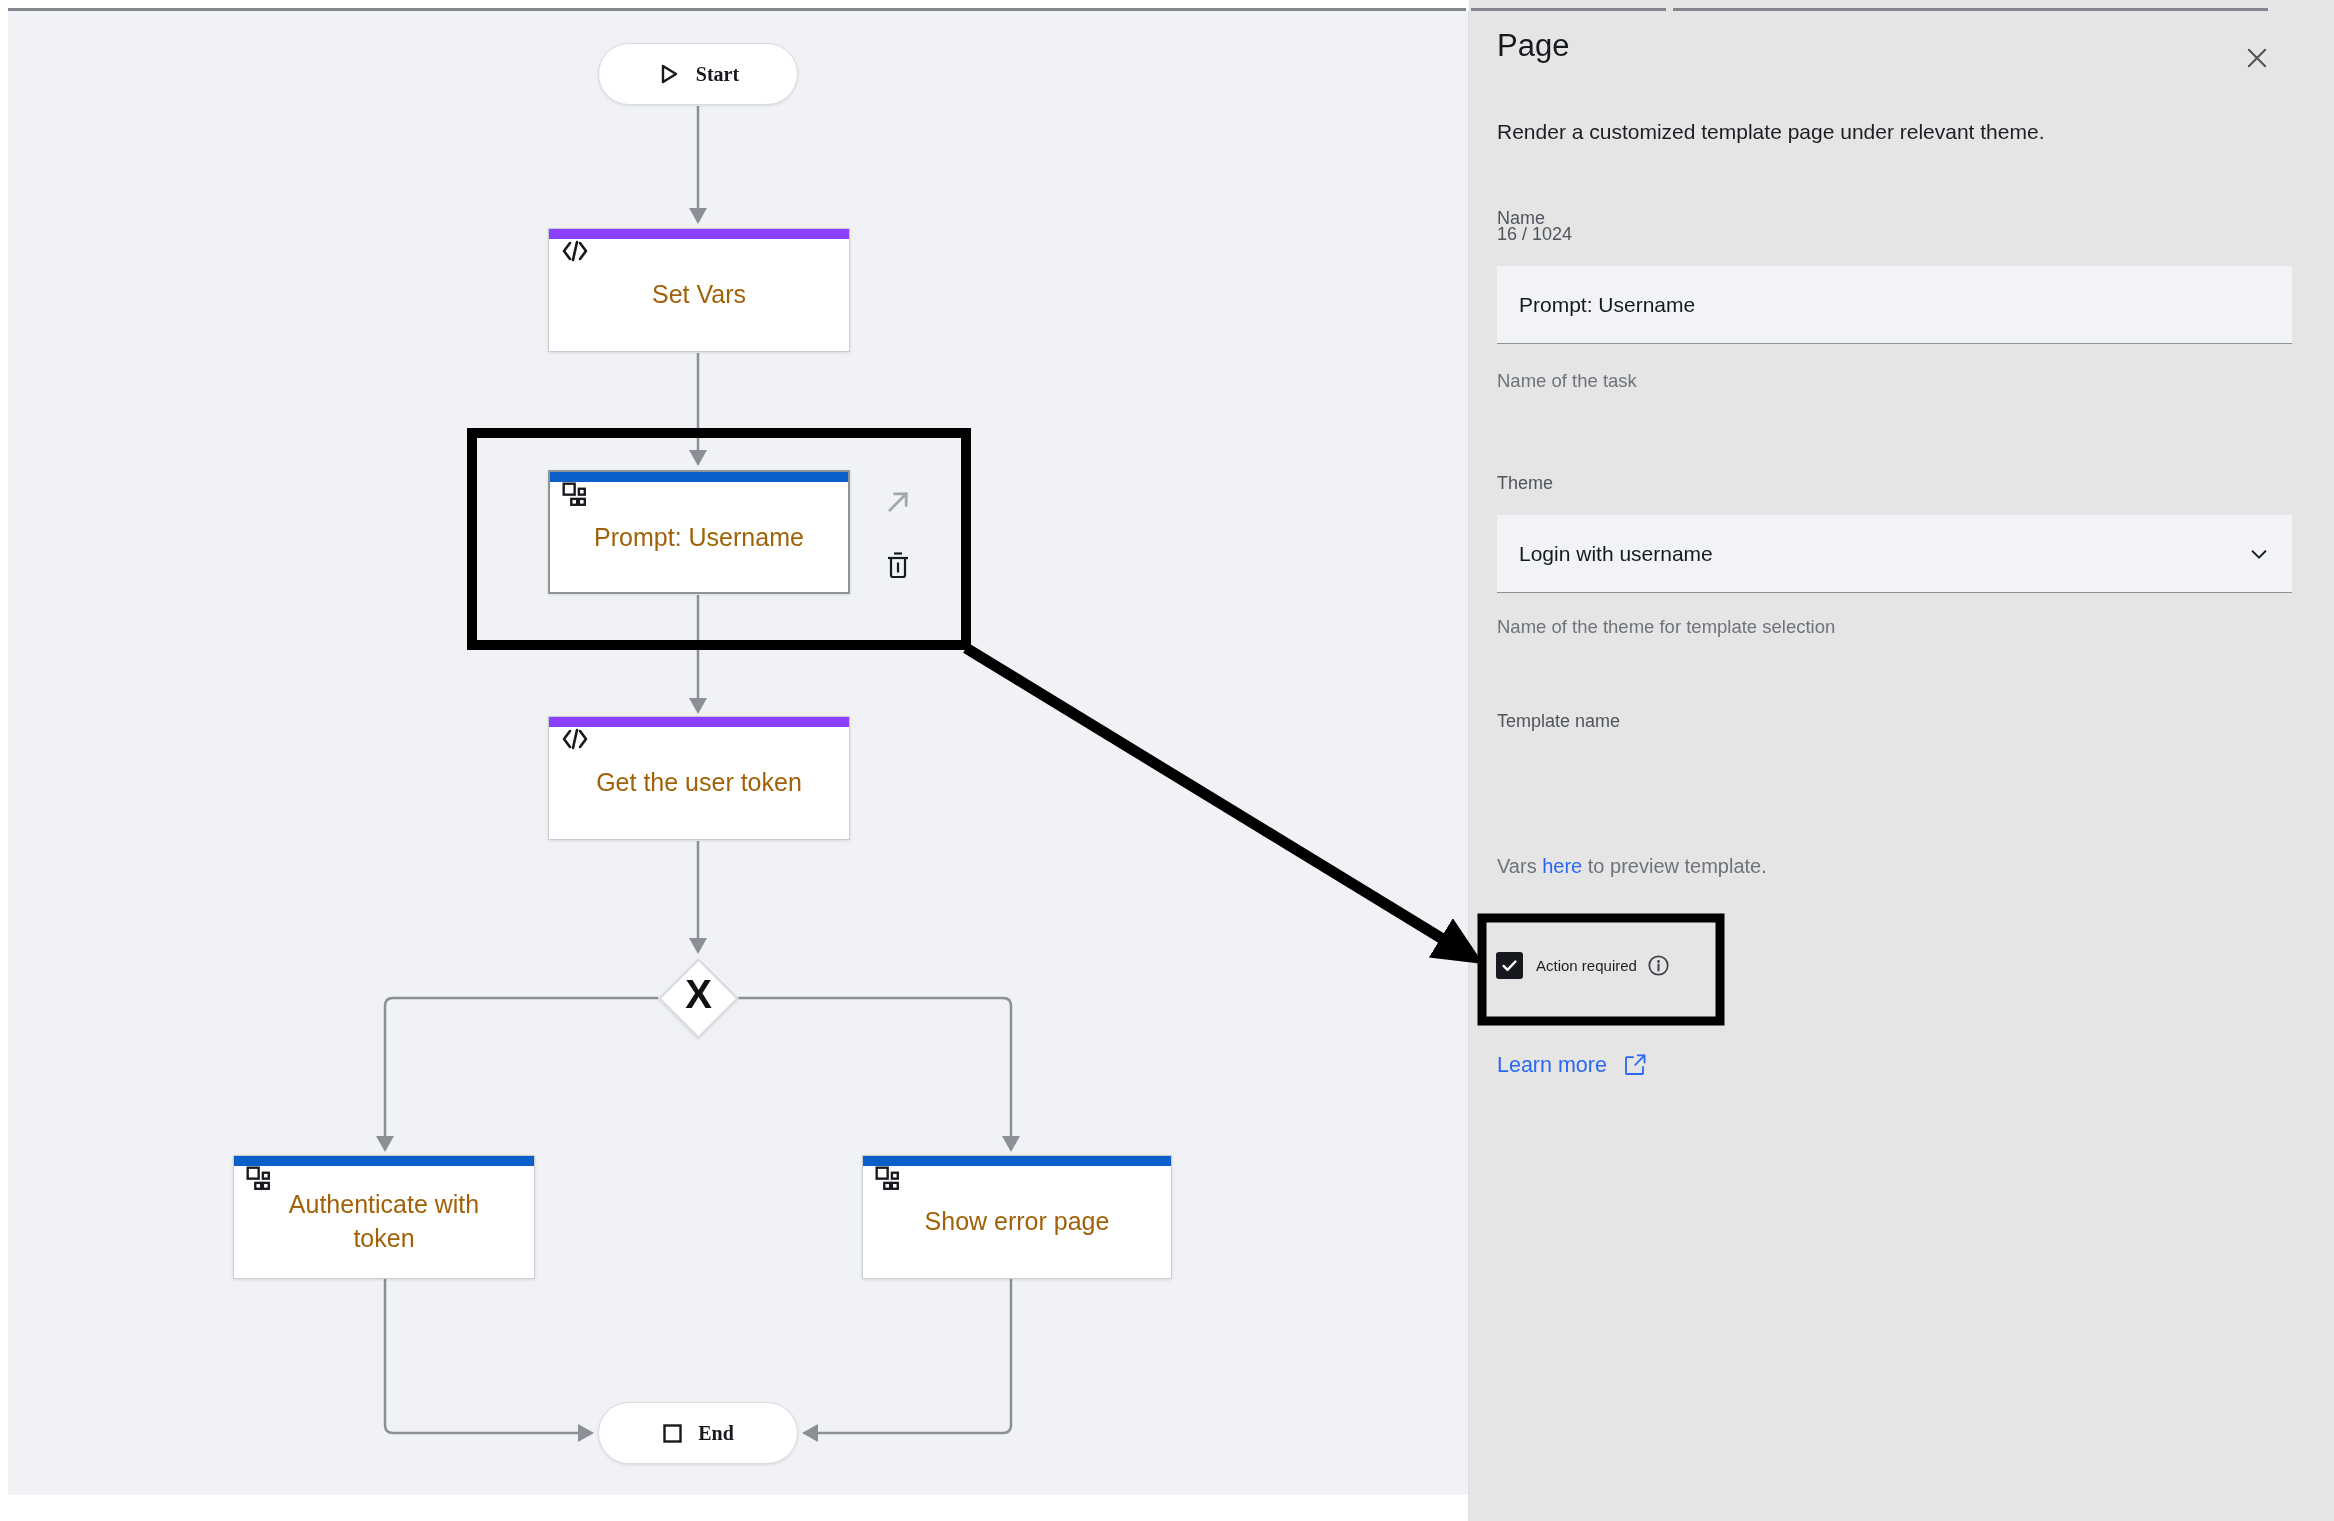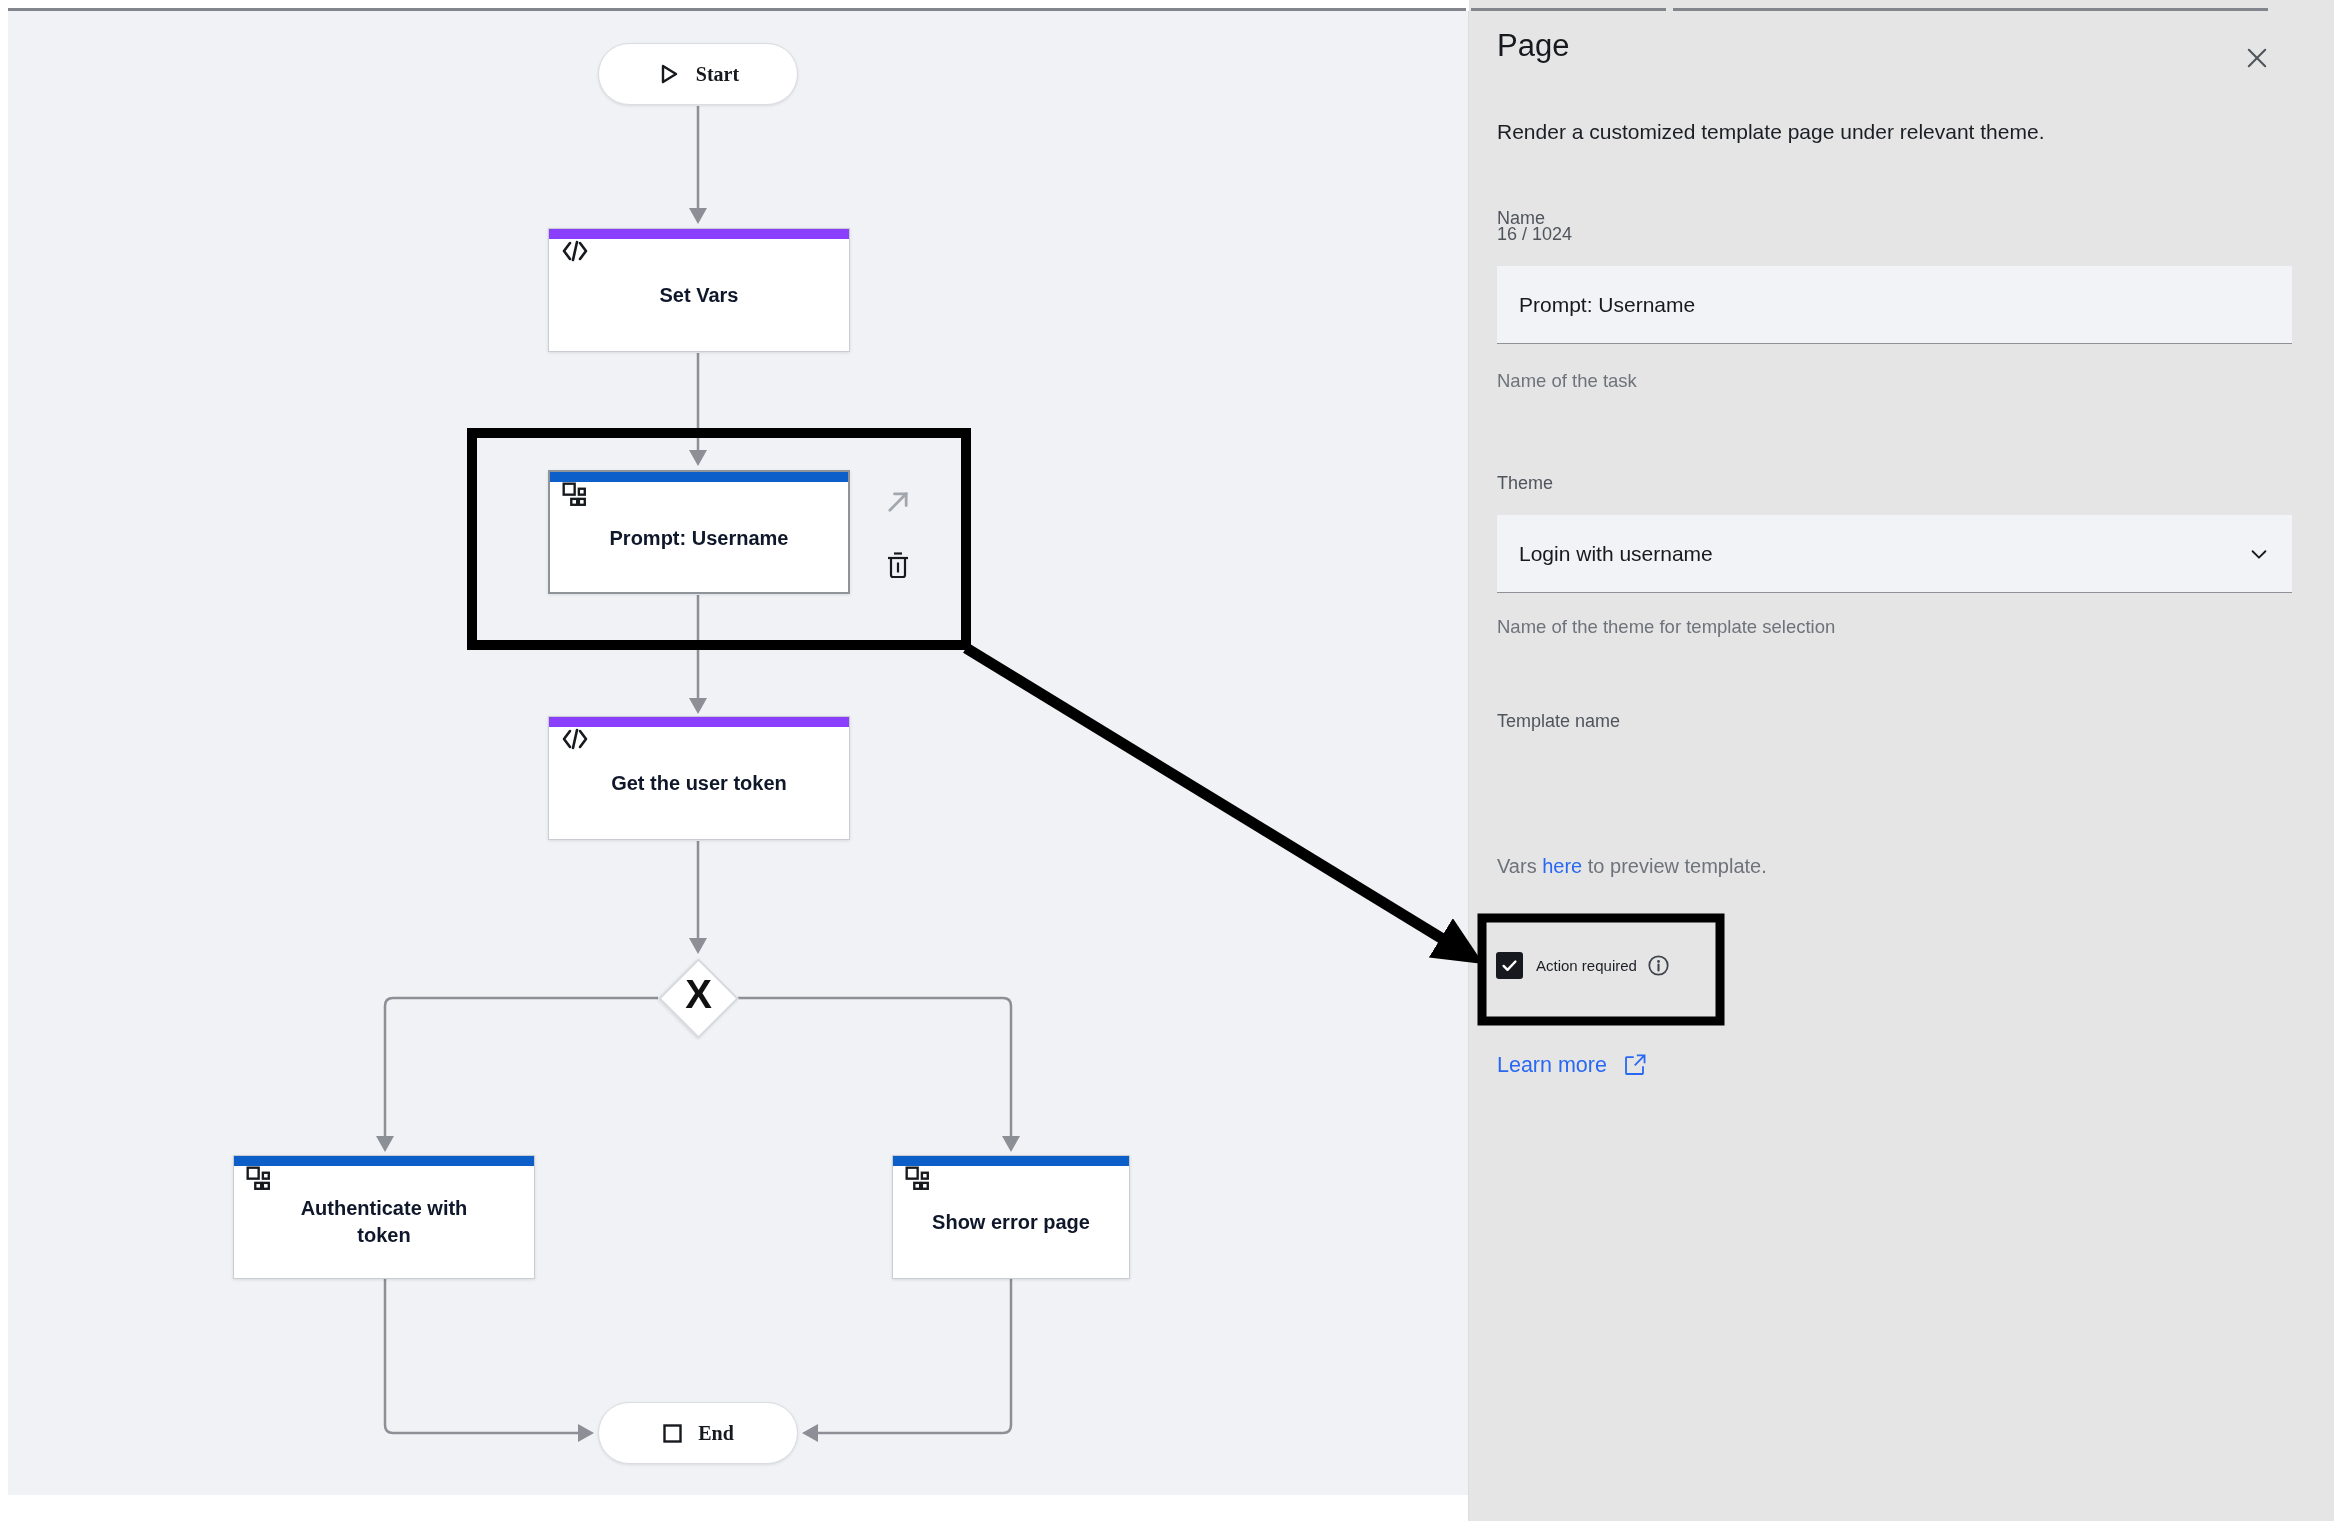--- a/index.html
+++ b/index.html
@@ -17,21 +17,21 @@
   #annotation-layer { z-index:10; }
 
   
   .node { position:absolute; width:302px; height:124px; background:#fff; border:1px solid #c9ccd3;
           box-shadow:0 1px 3px rgba(22,22,22,.10); z-index:2; cursor:pointer; }
   .node.selected { border:2px solid #8f939a; }
   .node .bar { height:10px; width:100%; }
   .bar-purple { background:#8a3ffc; }
   .bar-blue { background:#0c5ec8; }
   .node .body { position:relative; height:112px; display:flex; align-items:center; justify-content:center; padding:0 34px; }
-  .node-label { font-size:20px; font-weight:700; color:#0f172a; text-align:center; line-height:1.35; }
+  .node-label { font-size:25px; font-weight:400; color:#a16207; text-align:center; line-height:1.35; }
   .node-icon { position:absolute; top:10px; left:12px; }
 
   .pill { position:absolute; height:62px; background:#fff; border:1px solid #d9dce1; border-radius:31px;
           box-shadow:0 1px 3px rgba(22,22,22,.10); display:flex; align-items:center; justify-content:center;
           gap:15px; z-index:2; cursor:pointer;font-family:Liberation Serif, serif; }
   .pill-label { font-size:20px; font-weight:700; color:#16191d; }
 
   .diamond { position:absolute; left:670px; top:970px; width:57px; height:57px; background:#fff;
              border:2px solid #d5d8de; transform:rotate(45deg); box-shadow:0 1px 3px rgba(22,22,22,.12); z-index:2; cursor:pointer; }
   .diamond-x { position:absolute; left:670px; top:966px; width:57px; height:57px; display:flex; align-items:center;
@@ -171,21 +171,21 @@
           <rect x="20" y="8" width="7" height="7"></rect>
         <rect x="11" y="20" width="7" height="7"></rect>
           <rect x="20" y="20" width="7" height="7"></rect>
       </svg>
     </span>
     <div class="body" style="padding:0 52px;">
         <div class="node-label">Authenticate with token</div>
       </div>
   </div>
 
-  <div class="node" style="left:862px; top:1155px; width:238px;margin-left:30px;">
+  <div class="node" style="left:862px; top:1155px; width:310px;">
     <div class="bar bar-blue"></div>
     <span class="node-icon">
       <svg width="27" height="27" viewBox="0 0 32 32" fill="none" stroke="#16191d" stroke-width="2.8">
         <rect x="2" y="2" width="13" height="13"></rect>
           <rect x="20" y="8" width="7" height="7"></rect>
         <rect x="11" y="20" width="7" height="7"></rect>
           <rect x="20" y="20" width="7" height="7"></rect>
       </svg>
     </span>
     <div class="body">

